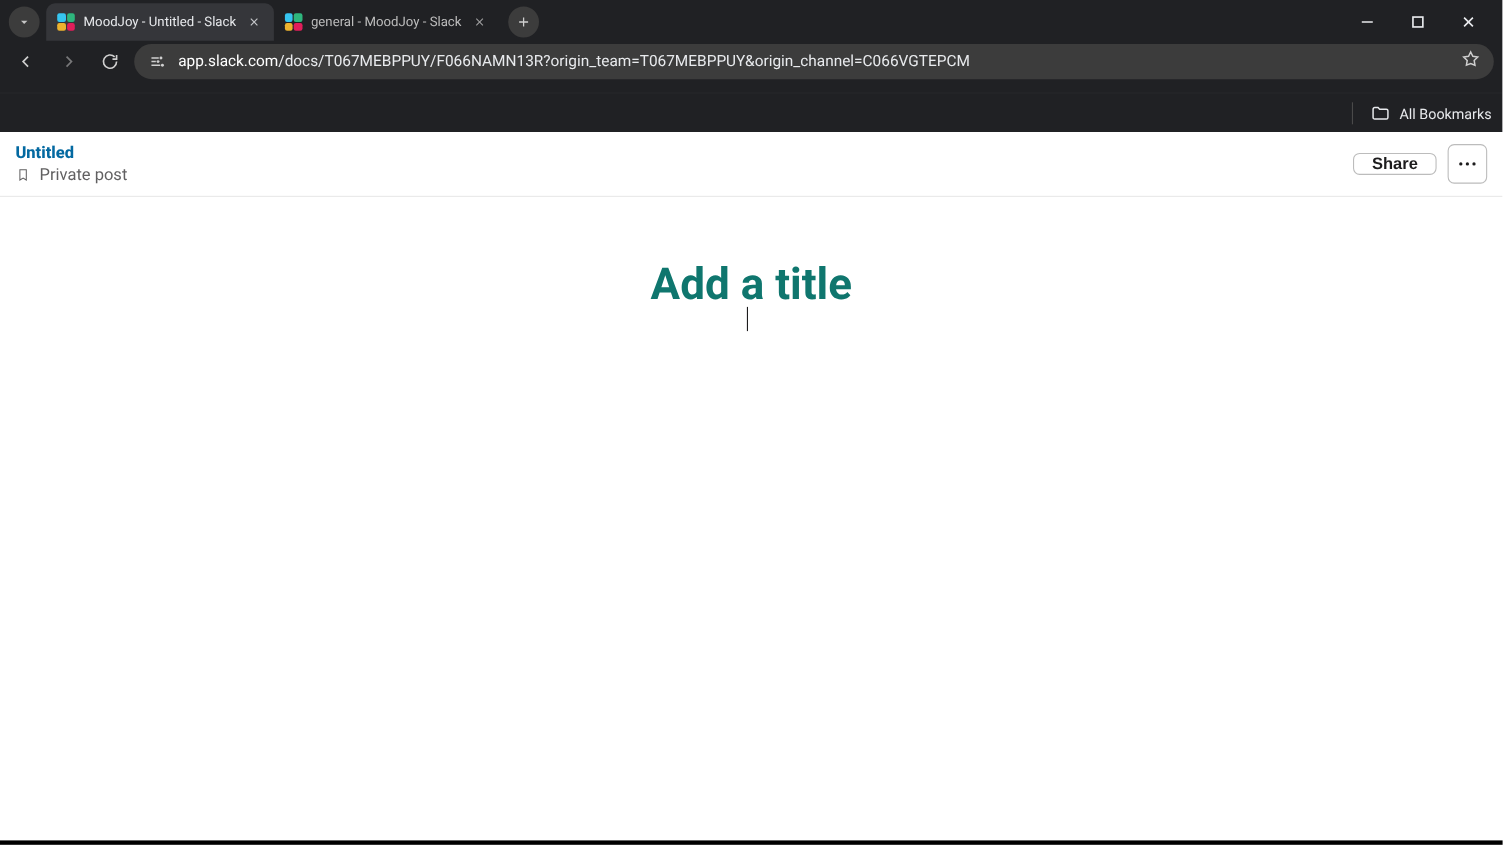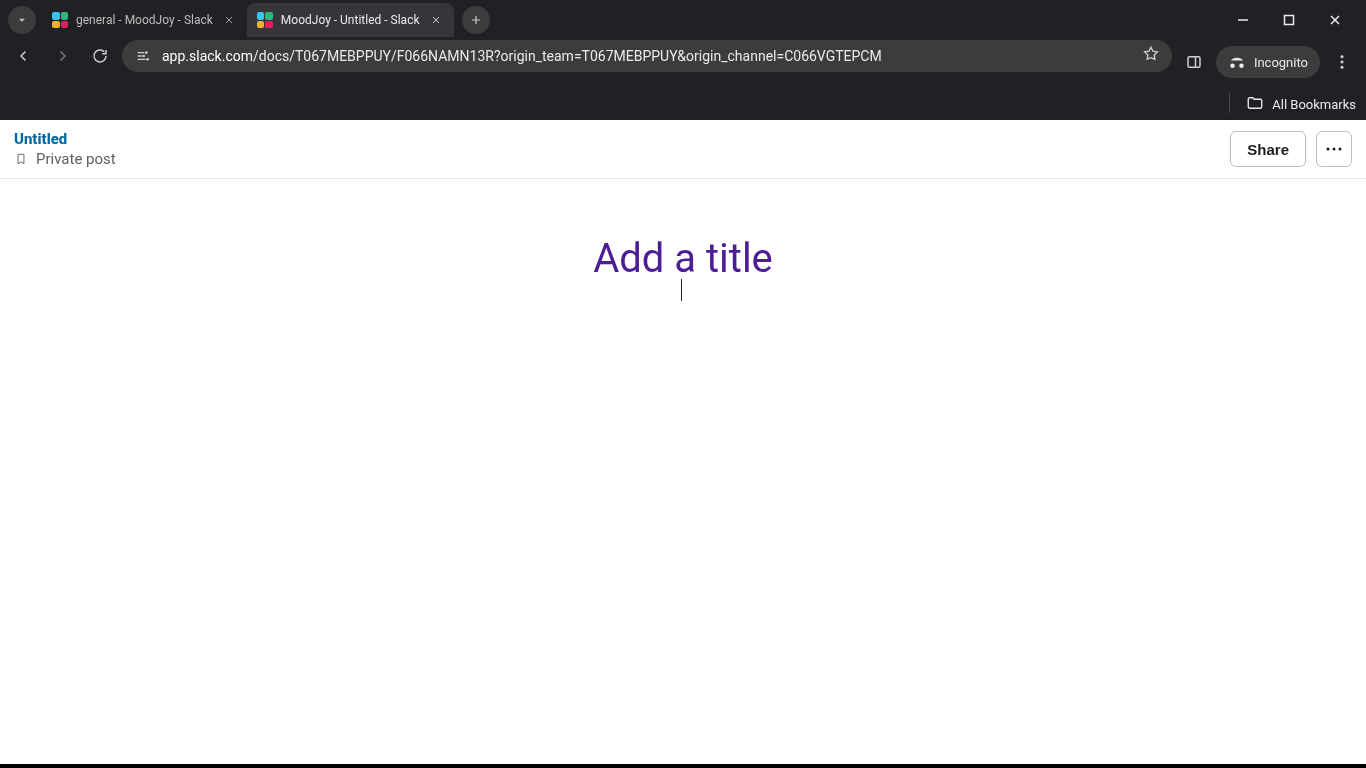--- a/index.html
+++ b/index.html
@@ -44,75 +44,75 @@
   .slack-favicon span { display:block; border-radius: 2px; }
   .sf-a{ background:#36C5F0;} .sf-b{ background:#2EB67D;} .sf-c{ background:#ECB22E;} .sf-d{ background:#E01E5A;}
   
   .page { background: #fff; height: calc(768px - 40px - 44px - 36px); display: flex; flex-direction: column; }
   .doc-header { display: flex; align-items: center; justify-content: space-between; padding: 10px 14px; border-bottom: 1px solid #e8e8e8; }
   .doc-header-left { display: flex; flex-direction: column; gap: 2px; }
   .doc-title { font-size: 15px; font-weight: 800; color: #0369a1; }
   .doc-meta { display: flex; align-items: center; gap: 8px; color: #616061; font-size: 15px; }
   .doc-meta svg { width: 14px; height: 16px; stroke: #616061; fill: none; }
   .doc-header-right { display: flex; align-items: center; gap: 10px; }
-  .btn { border: 1px solid #bcbcbc; background: #fff; color: #1d1c1d; border-radius: 6px; height: 36px; padding: 0 16px; font-size: 15px; font-weight: 700; display:flex; align-items:center; justify-content:center; }
+  .btn { border: 1px solid #bcbcbc; background: #fff; color: #1d1c1d; border-radius: 6px; height: 20px; padding: 0 16px; font-size: 15px; font-weight: 700; display:flex; align-items:center; justify-content:center; }
   .iconbtn { width: 36px; height: 36px; border: 1px solid #bcbcbc; border-radius: 6px; display:flex; align-items:center; justify-content:center; background:#fff; }
   .iconbtn svg { width: 18px; height: 6px; fill: #1d1c1d; }
   .editor { max-width: 740px; margin: 56px auto 0 auto; padding: 0 24px; position: relative; }
-  .ed-title { font-size: 40px; font-weight: 400; color: #4c1d95; outline: none; }
+  .ed-title { font-size: 40px; font-weight: 700; color: #0f766e; outline: none; }
   .ed-body { margin-top: 18px; font-size: 16px; color: #7a7a7a; }
   .caret { position: absolute; width: 1px; height: 22px; background: #1d1c1d; left: 112px; top: 44px; }
   
   .taskbar { position: absolute; left:0; right:0; bottom:0; height: 4px; background: #000; }
 </style>
 </head>
 <body>
 
 <div class="chrome">
   <div class="tabstrip">
     <div class="tabs-leading">
       <svg viewBox="0 0 24 24">
           <path d="M7 10l5 5 5-5z"></path>
         </svg>
+    </div>
+
+    <div class="tab active">
+      <span class="favicon">
+        <span class="slack-favicon">
+            <span class="sf-a"></span>
+            <span class="sf-b"></span>
+            <span class="sf-c"></span>
+            <span class="sf-d"></span>
+          </span>
+      </span>
+      <span class="title">MoodJoy - Untitled - Slack</span>
+      <span class="close">
+        <svg viewBox="0 0 24 24">
+            <path d="M6 6l12 12M18 6L6 18" stroke-width="2"></path>
+          </svg>
+      </span>
     </div>
 
     <div class="tab inactive">
       <span class="favicon">
         <span class="slack-favicon">
             <span class="sf-a"></span>
             <span class="sf-b"></span>
             <span class="sf-c"></span>
             <span class="sf-d"></span>
           </span>
       </span>
       <span class="title">general - MoodJoy - Slack</span>
       <span class="close">
         <svg viewBox="0 0 24 24">
             <path d="M6 6l12 12M18 6L6 18" stroke-width="2"></path>
           </svg>
       </span>
     </div>
 
-    <div class="tab active">
-      <span class="favicon">
-        <span class="slack-favicon">
-            <span class="sf-a"></span>
-            <span class="sf-b"></span>
-            <span class="sf-c"></span>
-            <span class="sf-d"></span>
-          </span>
-      </span>
-      <span class="title">MoodJoy - Untitled - Slack</span>
-      <span class="close">
-        <svg viewBox="0 0 24 24">
-            <path d="M6 6l12 12M18 6L6 18" stroke-width="2"></path>
-          </svg>
-      </span>
-    </div>
-
     <div class="newtab">
       <svg viewBox="0 0 24 24">
           <path d="M12 5v14M5 12h14" stroke-width="2"></path>
         </svg>
     </div>
 
     <div class="wincontrols">
       <div class="wc">
         <svg viewBox="0 0 12 12">
             <path d="M1 6h10" stroke-width="1.5"></path>
@@ -160,41 +160,20 @@
       <span class="url">
         <span class="host">app.slack.com</span><span>/docs/T067MEBPPUY/F066NAMN13R?origin_team=T067MEBPPUY&amp;origin_channel=C066VGTEPCM</span>
       </span>
       <span class="star">
         <svg viewBox="0 0 24 24">
             <path d="M12 3l2.6 5.3 5.9.9-4.3 4.1 1 5.8L12 16.9 6.8 19l1-5.8L3.5 9.1l5.9-.9L12 3z" stroke-width="1.8"></path>
           </svg>
       </span>
     </div>
 
-    <div class="tool-right">
-      <div class="tbtn">
-        <svg viewBox="0 0 24 24">
-            <rect x="4" y="5" width="16" height="14" rx="2" stroke-width="2"></rect>
-            <path d="M14 5v14" stroke-width="2"></path>
-          </svg>
-      </div>
-      <div class="incognito-chip">
-        <svg viewBox="0 0 24 24">
-            <path d="M4 10c2-5 14-5 16 0H4zm2 4a3 3 0 1 0 0 6 3 3 0 0 0 0-6zm12 0a3 3 0 1 0 0 6 3 3 0 0 0 0-6zM9 17h6"></path>
-          </svg>
-        <span>Incognito</span>
-      </div>
-      <div class="tbtn">
-        <svg viewBox="0 0 24 24">
-            <circle cx="12" cy="5" r="1.6" fill="#cfcfcf"></circle>
-            <circle cx="12" cy="12" r="1.6" fill="#cfcfcf"></circle>
-            <circle cx="12" cy="19" r="1.6" fill="#cfcfcf"></circle>
-          </svg>
-      </div>
-    </div>
   </div>
 
   <div class="bookbar">
     <span class="divider"></span>
     <div class="allbm">
       <svg viewBox="0 0 24 24">
           <path d="M3 7a2 2 0 0 1 2-2h4l2 2h8a2 2 0 0 1 2 2v8a2 2 0 0 1-2 2H5a2 2 0 0 1-2-2V7z" stroke-width="1.8"></path>
         </svg>
       <span>All Bookmarks</span>
     </div>

